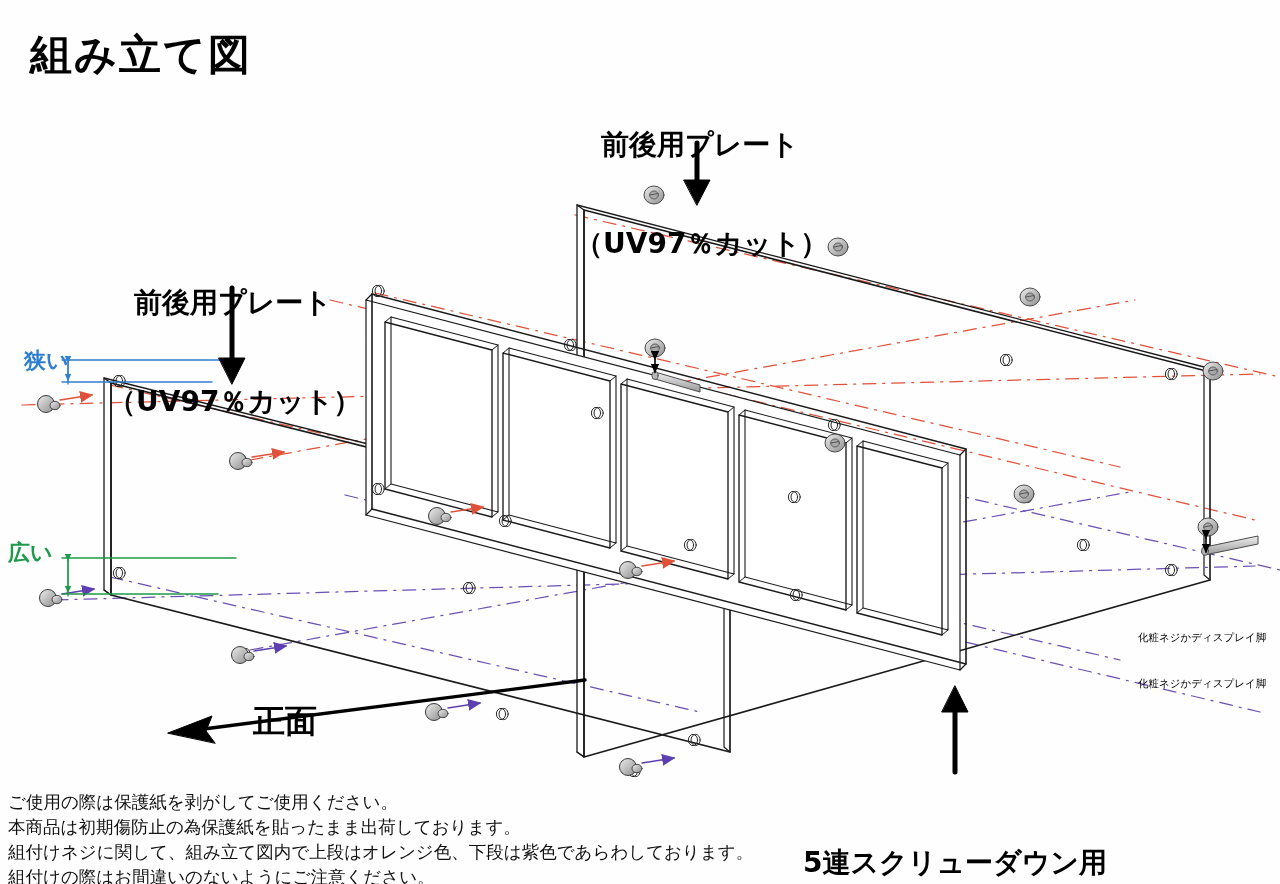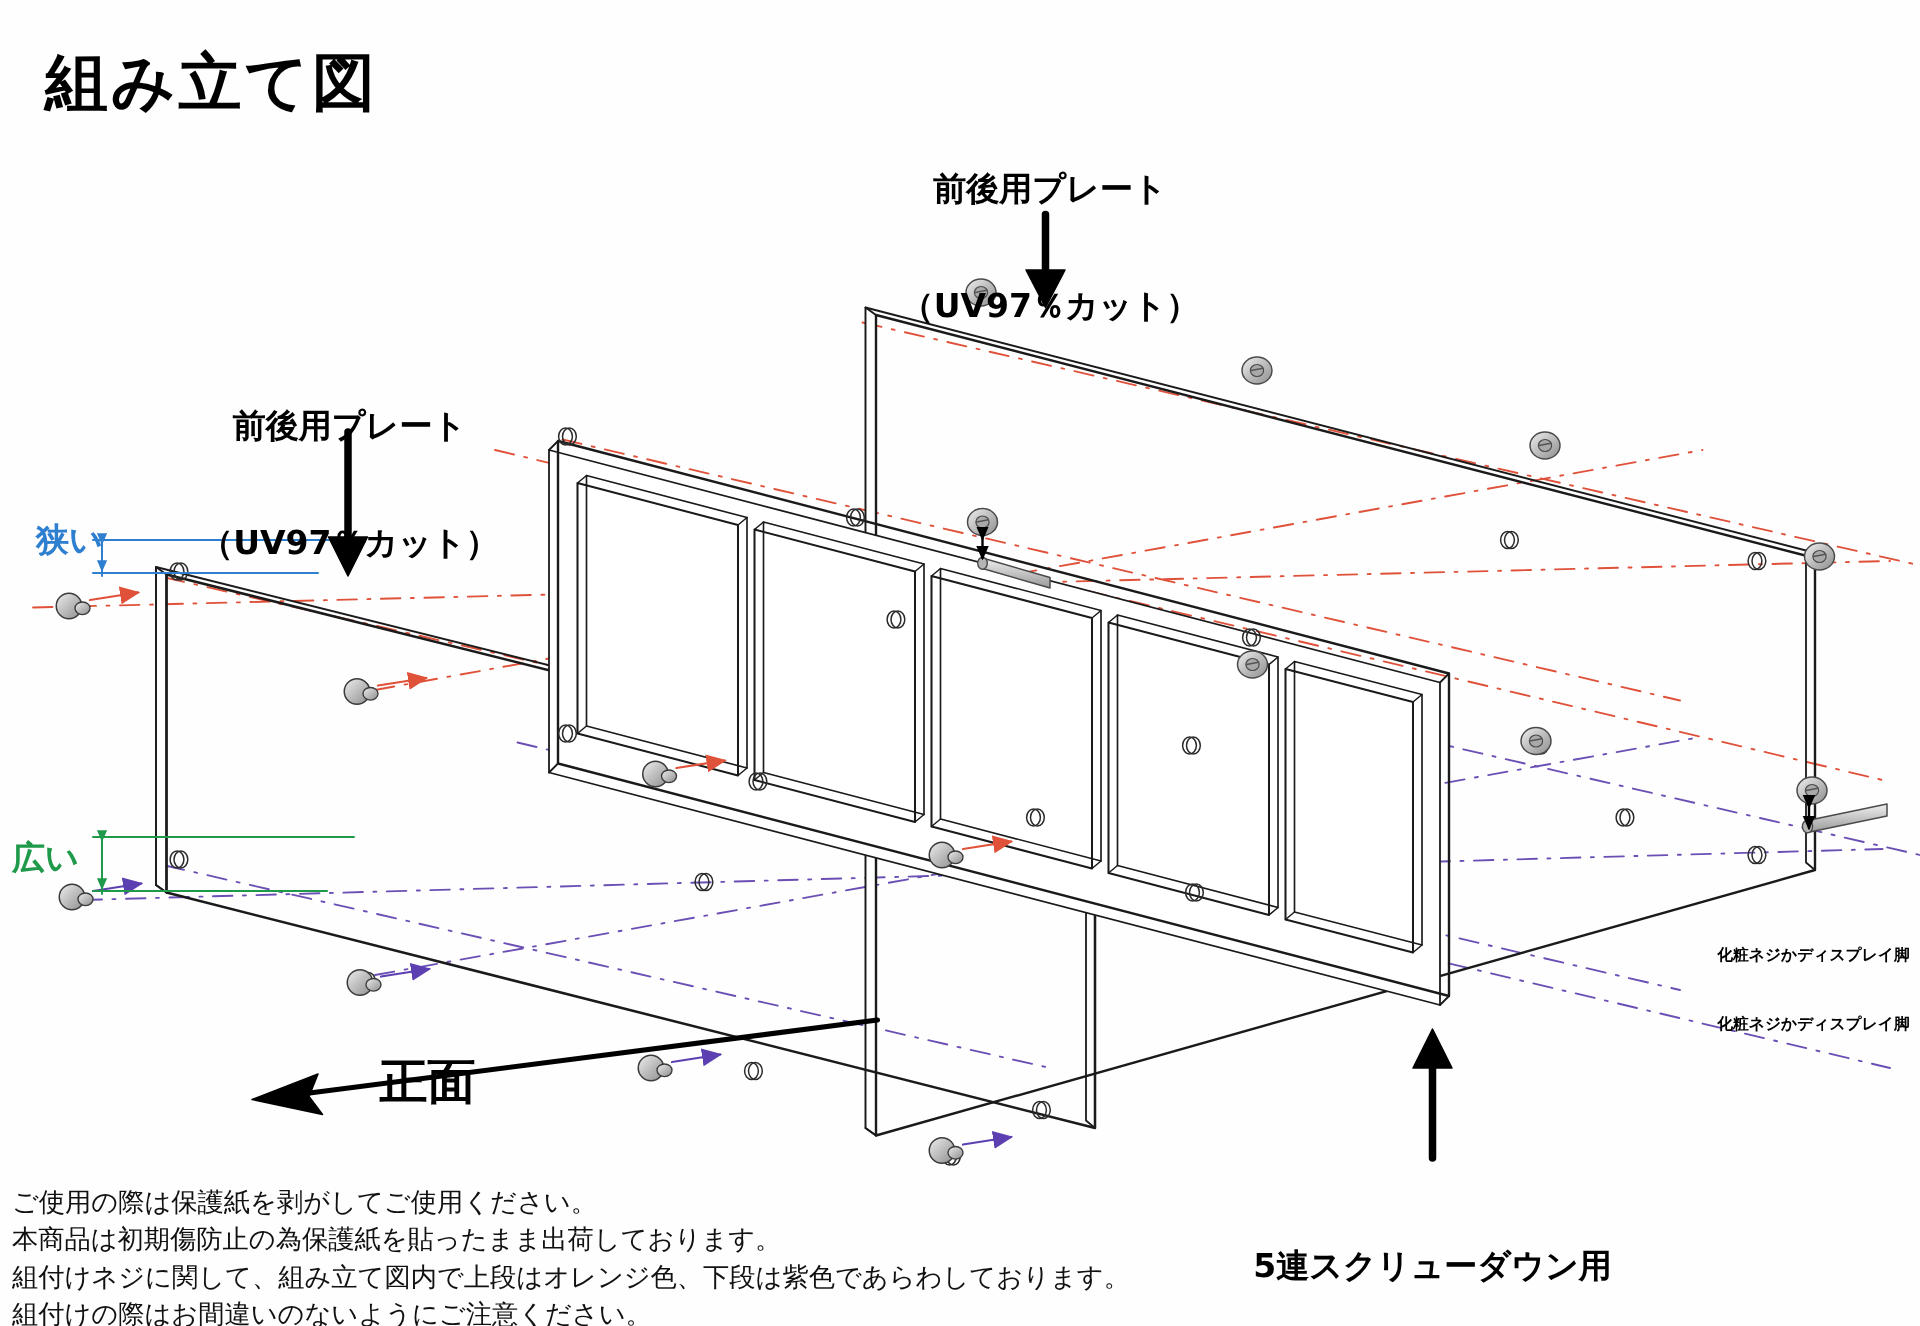--- a/index.html
+++ b/index.html
@@ -6,26 +6,26 @@
   body{
     width:1280px;height:884px;position:relative;overflow:hidden;
     font-family:"DejaVu Sans","Liberation Sans",sans-serif;
     background:#fefefe;
   }
   #stage{position:absolute;inset:0;width:1280px;height:884px;}
   svg#art{position:absolute;left:0;top:0;width:1280px;height:884px;}
 
   .lbl{position:absolute;font-weight:bold;color:#000;line-height:1.18;white-space:pre;}
   .lbl-title{font-size:42px;letter-spacing:2px;font-weight:bold;}
-  .lbl-callout{font-size:22px;text-align:center;font-weight:bold;}
+  .lbl-callout{font-size:28px;text-align:center;font-weight:bold;}
   .lbl-front{font-size:32px;font-weight:bold;}
   .lbl-dim{font-size:22px;font-weight:bold;}
   .lbl-narrow{color:#2f7fd0;}
   .lbl-wide{color:#1f9a4a;}
-  .lbl-tiny{font-size:10.5px;font-weight:bold;line-height:1.45;text-align:center;color:#000;}
+  .lbl-tiny{font-size:10.5px;font-weight:normal;line-height:1.45;color:#000;}
   .notes{position:absolute;left:8px;top:790px;font-size:17.5px;line-height:1.42;color:#111;}
   .notes div{white-space:pre;}
 </style>
 </head>
 <body>
 
 <div id="stage">
 
   <svg id="art" viewBox="0 0 1280 884">
     <defs>
@@ -277,21 +277,21 @@
 
   <div class="lbl lbl-callout" style="left:795px;top:780px;width:320px;">
     <div>5連スクリューダウン用</div>
     
   </div>
 
   <div class="lbl lbl-front" style="left:253px;top:703px;text-align:center;">正面</div>
 
   <div class="lbl lbl-dim lbl-narrow" style="left:24px;top:348px;">狭い</div>
 
-  <div class="lbl lbl-dim lbl-wide" style="left:8px;top:560px;">広い</div>
+  <div class="lbl lbl-dim lbl-wide" style="left:8px;top:540px;">広い</div>
 
   <div class="lbl lbl-tiny" style="left:1138px;top:600px;width:142px;">
     <div>化粧ネジかディスプレイ脚</div>
     <div>化粧ネジかディスプレイ脚</div>
   </div>
 
   <div class="notes">
     <div>ご使用の際は保護紙を剥がしてご使用ください。</div>
     <div>本商品は初期傷防止の為保護紙を貼ったまま出荷しております。</div>
     <div>組付けネジに関して、組み立て図内で上段はオレンジ色、下段は紫色であらわしております。</div>

